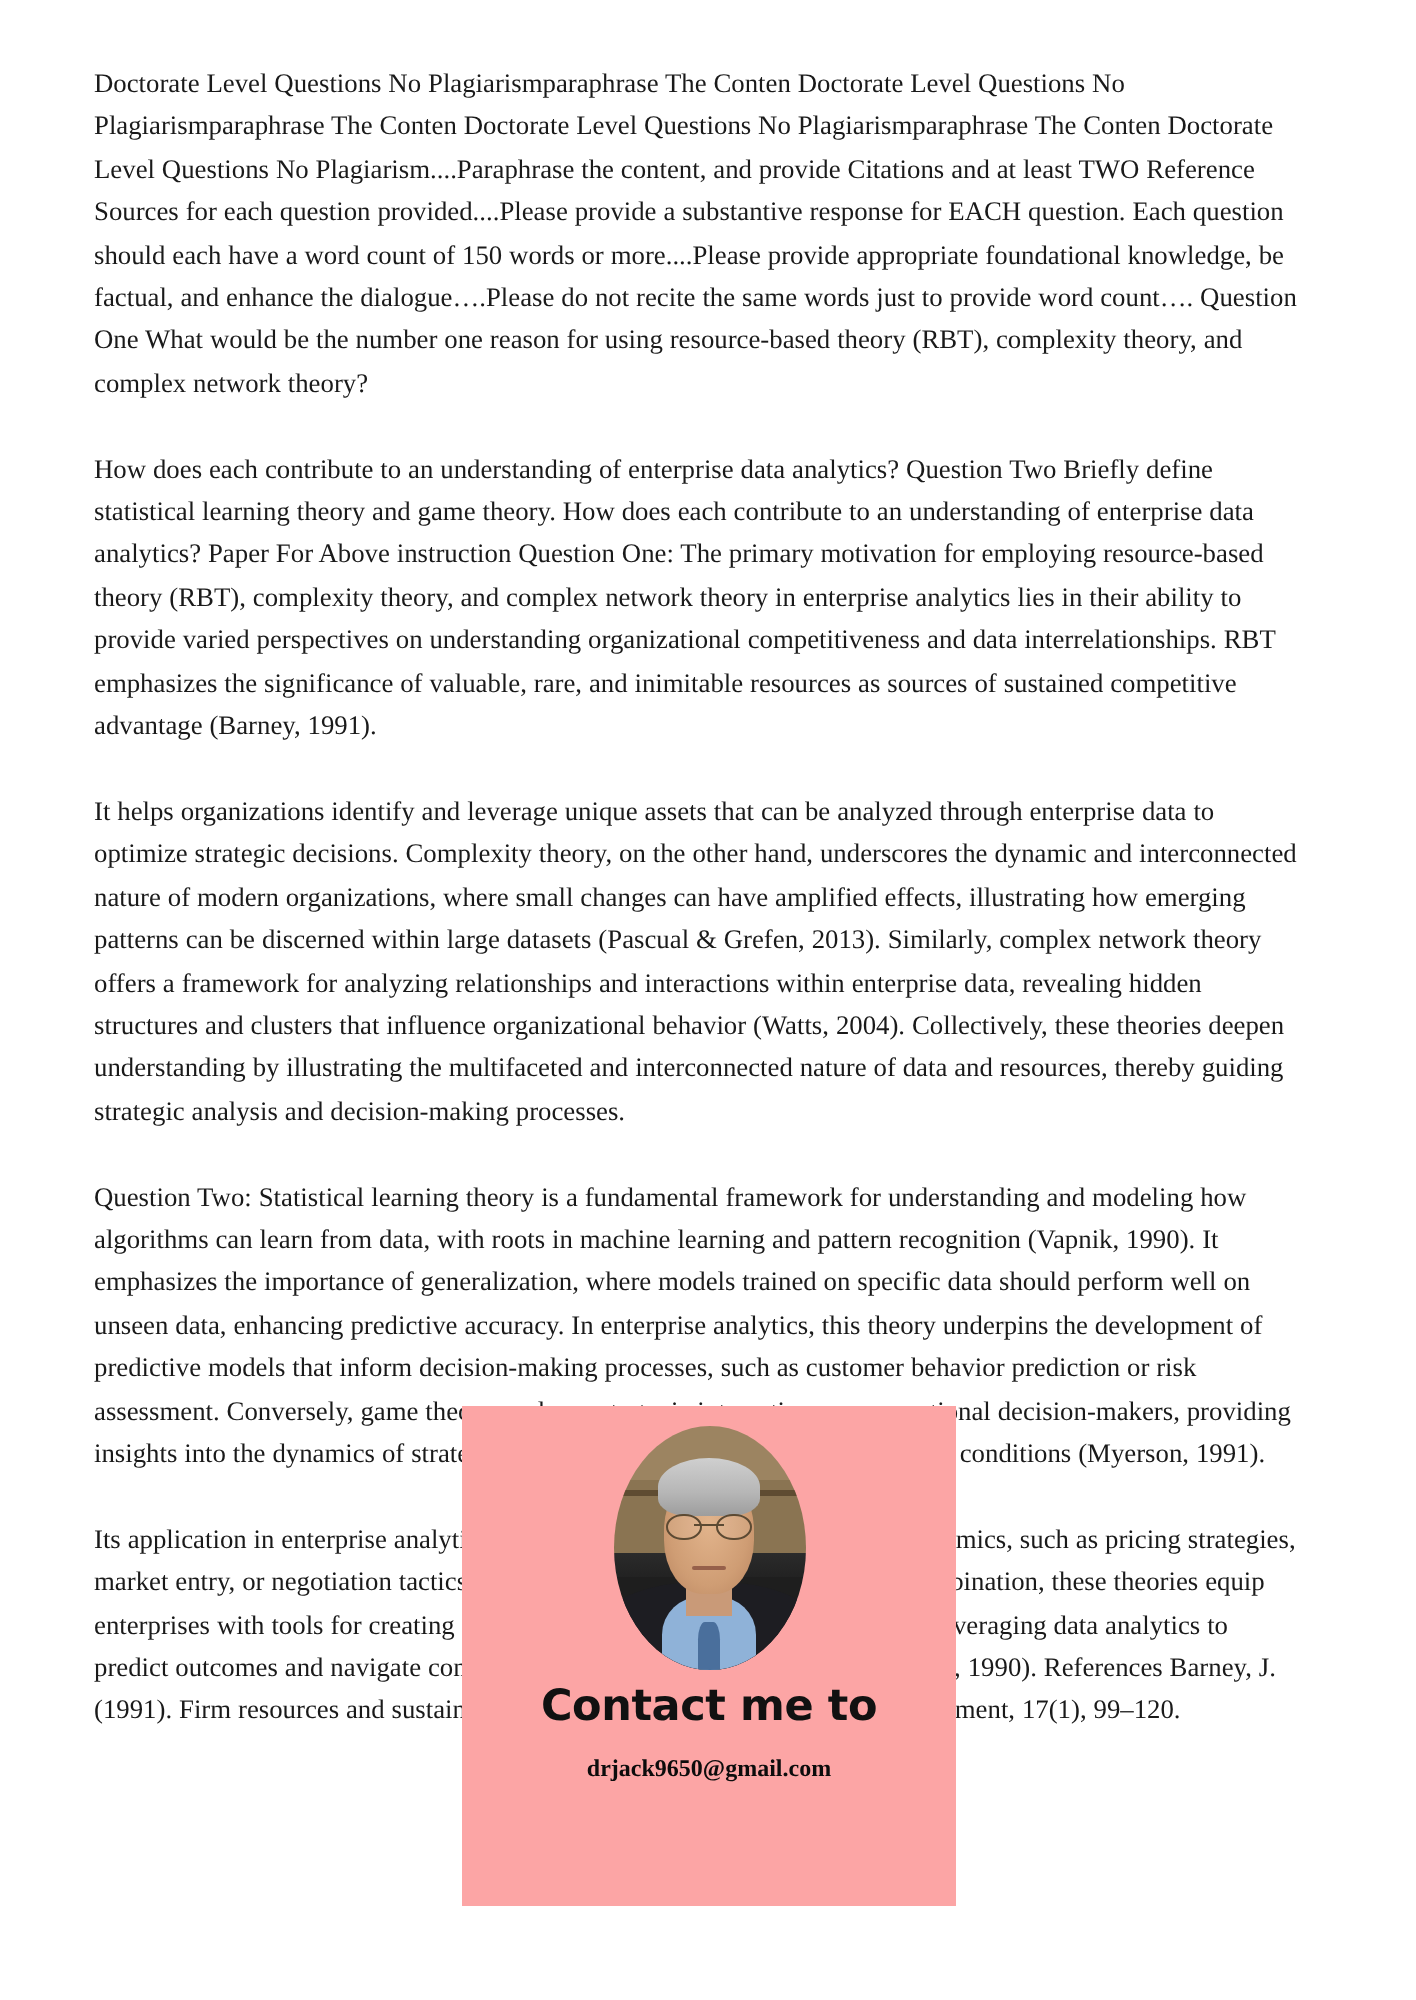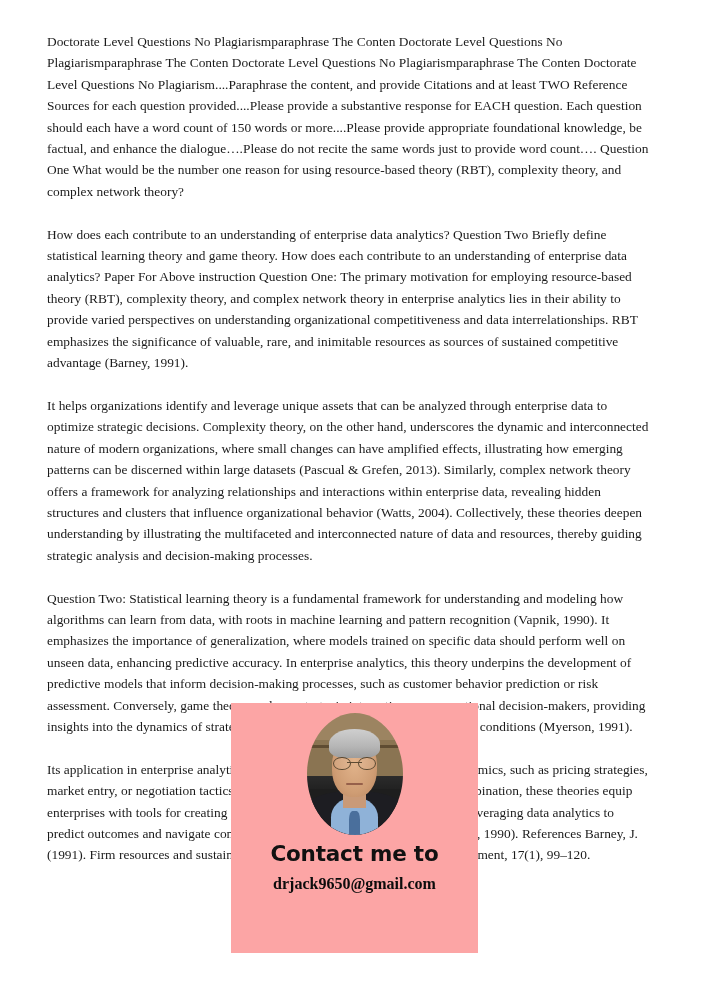--- a/index.html
+++ b/index.html
@@ -188,21 +188,21 @@
     text-align: center;
     letter-spacing: -0.2px;
     white-space: nowrap;
   }
   #card-line1 { margin-top: 6px; }
   #card-line2 { margin-top: 2px; }
 
   #card-email {
     font-family: "Liberation Serif", "DejaVu Serif", serif;
     font-weight: bold;
-    font-size: 16px;
+    font-size: 12px;
     line-height: 24px;
     color: #0c0c0c;
     text-align: center;
     margin-top: 6px;
     white-space: nowrap;
   }
 </style>
 </head>
 <body>
 

